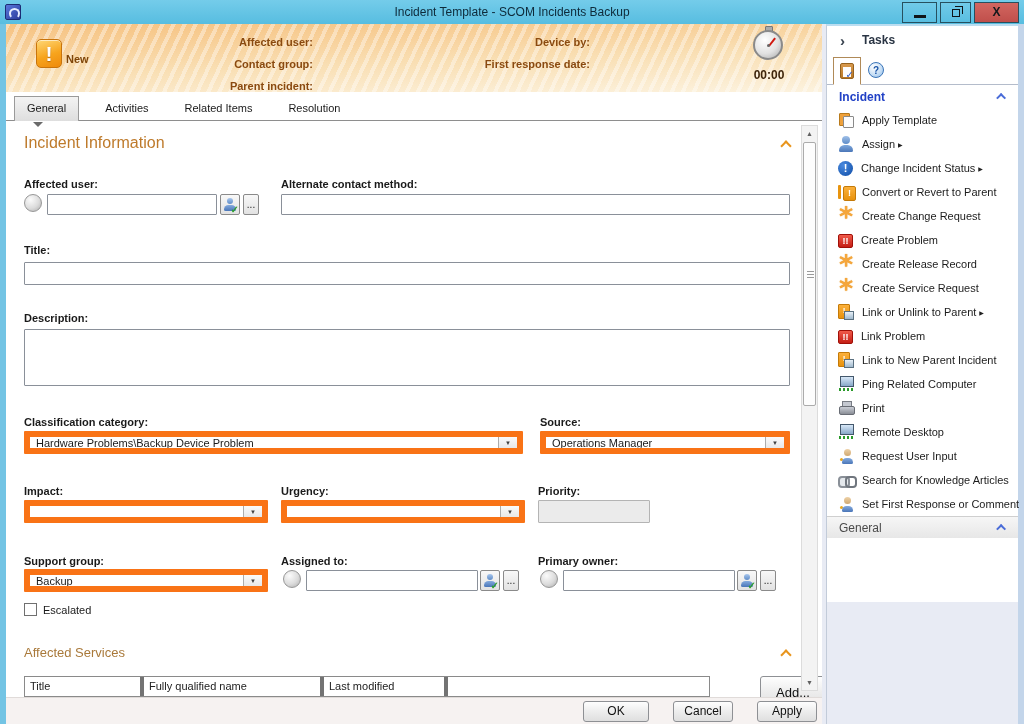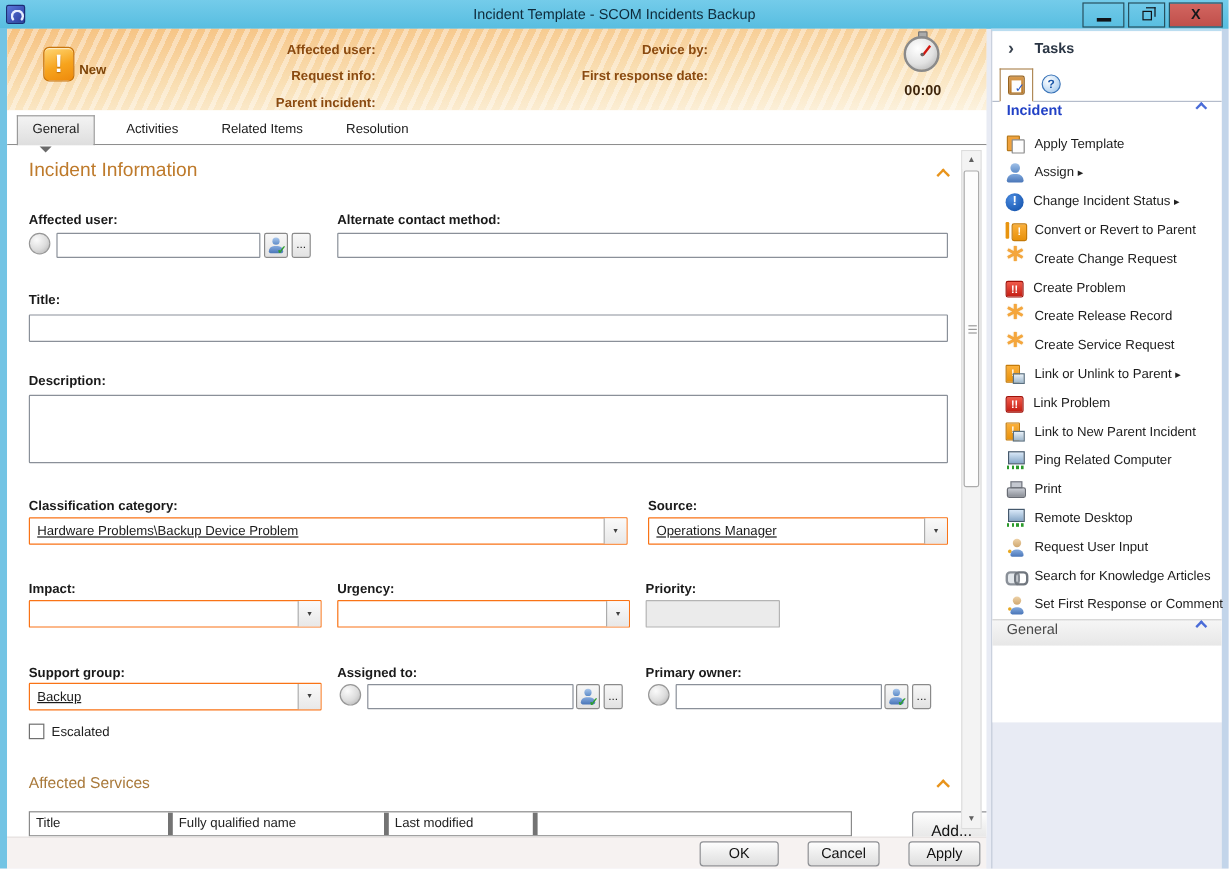--- a/index.html
+++ b/index.html
@@ -77,21 +77,21 @@
           background:radial-gradient(circle at 35% 30%, #FBFBFB 0%, #DCDCDC 55%, #ACACAC 100%); }
   .sqbtn { position:absolute; border:1px solid #8A8A8A; border-radius:2px;
            background:linear-gradient(#F8F8F8,#E2E2E2); display:flex; align-items:center; justify-content:center;
            font-size:10px; color:#222; cursor:pointer; }
   .pico { position:relative; width:14px; height:14px; }
   .pico::before { content:""; position:absolute; top:0; left:4px; width:6px; height:6px; border-radius:50%;
                   background:linear-gradient(#A8C6EC,#5E8CC8); }
   .pico::after { content:""; position:absolute; bottom:1px; left:1px; width:12px; height:6px;
                  border-radius:6px 6px 2px 2px; background:linear-gradient(#84AADE,#4A76B8); }
   .mini-check { position:absolute; right:0px; bottom:-1px; color:#2E9E2E; font-size:10px; font-weight:bold; line-height:1; }
-  .combo { position:absolute; background:#fff; border:1px solid #f97316; border-radius:1px; display:flex; align-items:stretch; cursor:pointer; }
+  .combo { position:absolute; background:#fff; border:6px solid #f97316; border-radius:1px; display:flex; align-items:stretch; cursor:pointer; }
   .combo .val { flex:1; padding:0 6px; font-size:11px; color:#1A1A1A; text-decoration:underline;
                 display:flex; align-items:center; overflow:hidden; white-space:nowrap; }
   .combo .dd { width:19px; border-left:1px solid #ACACAC; background:linear-gradient(#FAFAFA,#E8E8E8);
                display:flex; align-items:center; justify-content:center; }
   .combo .dd::before { content:"▼"; font-size:6px; color:#404040; }
   .cb { position:absolute; width:13px; height:13px; border:1px solid #707070; background:#fff; cursor:pointer; }
   .cb-label { position:absolute; font-size:11px; color:#1A1A1A; }
   .svc-table { position:absolute; border:1px solid #8A8A8A; display:flex; overflow:hidden; background:#fff; }
   .svc-col { border-right:4px solid #737373; font-size:11px; color:#222; padding:3px 5px; overflow:hidden; white-space:nowrap; }
   .svc-col:last-child { border-right:none; }
@@ -116,21 +116,21 @@
   
   .sidebar { width:192px; position:relative; background:#E8EBF4; border-left:1px solid #C2CBD9; border-top:2px solid #BBDDF0; }
   .tasks-white { position:absolute; left:0; top:0; right:0; height:576px; background:#fff; }
   .tasks-head { height:28px; display:flex; align-items:center; padding-left:13px; }
   .chevr { font-size:15px; font-weight:bold; color:#3A4450; margin-right:17px; cursor:pointer; line-height:1; }
   .tasks-title { font-weight:bold; font-size:12px; color:#2A3544; }
   .ttabs { height:31px; border-bottom:1px solid #B4BCCB; display:flex; align-items:flex-end; padding-left:6px; }
   .ttab { width:28px; height:28px; border:1px solid #B08A58; border-bottom:1px solid #fff; margin-bottom:-1px;
           background:#fff; display:flex; align-items:center; justify-content:center; cursor:pointer; }
   .help-slot { width:30px; height:28px; display:flex; align-items:center; justify-content:center; cursor:pointer; }
-  .sec-head { display:flex; align-items:flex-start; height:23px; padding:0 12px; position:relative; }
+  .sec-head { display:flex; align-items:center; height:23px; padding:0 12px; position:relative; }
   .sec-head .stext { font-size:12px; font-weight:bold; flex:1; }
   .sec-head.incident .stext { color:#2141C6; }
   .sec-head.general { background:linear-gradient(#F6F6F6,#E7E7E7); border-top:1px solid #CFCFCF; height:22px; }
   .sec-head.general .stext { color:#4A4A4A; font-weight:normal; }
   .schev { width:7px; height:7px; border-left:2px solid #4A6CD8; border-top:2px solid #4A6CD8;
            transform:rotate(45deg) translateY(2px); cursor:pointer; }
   .task { display:flex; align-items:center; height:24px; padding-left:11px; font-size:11px; color:#1C1C1C; cursor:pointer; }
   .task .tlabel { margin-left:8px; white-space:nowrap; }
   .subarrow { font-size:6px; margin-left:3px; color:#222; }
 
@@ -220,21 +220,21 @@
   <div class="bodyrow">
     <div class="frame-l"></div>
 
     <div class="main">
 
       <div class="band">
         <div class="warn-icon"></div>
         <div class="new-label">New</div>
         <div class="band-col c1">
             <div>Affected user:</div>
-            <div>Request info:</div>
+            <div>Contact group:</div>
             <div>Parent incident:</div>
           </div>
         <div class="band-col c2">
             <div>Device by:</div>
             <div>First response date:</div>
           </div>
         <div class="stopwatch">
             <div class="sw-face"></div>
           </div>
         <div class="timer">00:00</div>

